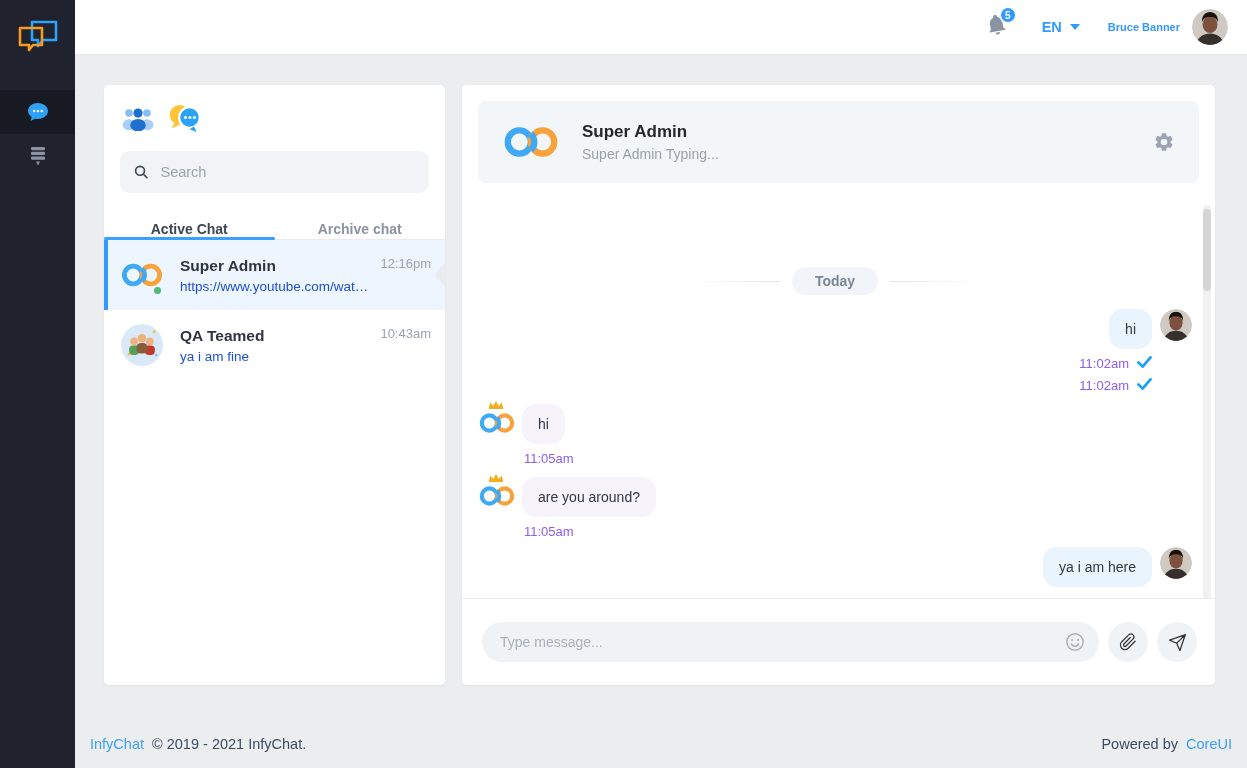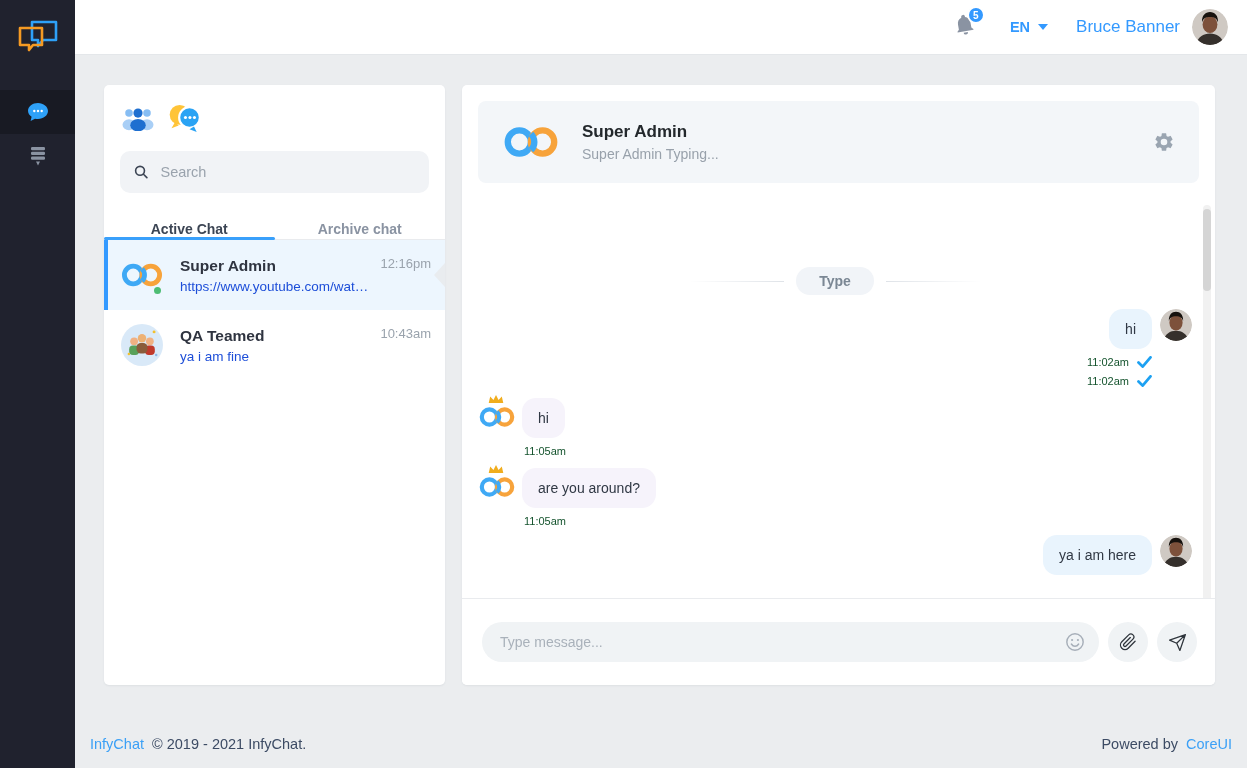--- a/index.html
+++ b/index.html
@@ -13,21 +13,21 @@
   .side-nav { margin-top:22px; }
   .side-item { height:44px; display:flex; align-items:center; justify-content:center; cursor:pointer; }
   .side-item.active { background:#181a23; }
 
   
   .header { position:absolute; left:75px; top:0; right:0; height:55px; background:#fff; border-bottom:1px solid #e4e7ea; display:flex; align-items:center; justify-content:flex-end; padding-right:19px; z-index:4; }
   .bell-wrap { position:relative; margin-right:34px; cursor:pointer; }
   .badge { position:absolute; top:-7px; right:-9px; min-width:18px; height:18px; background:#3399ff; color:#fff; border:2px solid #fff; border-radius:50%; font-size:10px; font-weight:bold; display:flex; align-items:center; justify-content:center; }
   .lang { display:flex; align-items:center; gap:8px; color:#3399ff; font-size:14.5px; font-weight:600; margin-right:28px; cursor:pointer; }
   .caret-down { width:0; height:0; border-left:5px solid transparent; border-right:5px solid transparent; border-top:6px solid #3399ff; }
-  .username { color:#3399ff; font-size:17px; font-weight:400; margin-right:12px; cursor:pointer;text-align:right; }
+  .username { color:#3399ff; font-size:11px; font-weight:700; margin-right:12px; cursor:pointer;text-align:right; }
   .hdr-avatar { width:36px; height:36px; border-radius:50%; overflow:hidden; cursor:pointer; flex:none; }
 
   
   .main { position:absolute; left:75px; top:55px; right:0; bottom:48px; background:#ebedef; }
   .card { position:absolute; background:#fff; border-radius:5px; box-shadow:0 1px 2px rgba(60,75,100,.08); }
   .panel-left { left:29px; top:30px; width:341px; height:600px; overflow:hidden; }
   .panel-chat { left:387px; top:30px; width:753px; height:600px; overflow:hidden; }
 
   
   .conv-head { display:flex; align-items:center; justify-content:space-between; padding:17px 16px 0 16px; }
@@ -71,21 +71,21 @@
 
   .mrow { display:flex; align-items:flex-start; }
   .mrow.right { justify-content:flex-end; margin-top:14px; }
   .mrow.left { justify-content:flex-start; margin-top:11px; }
   .bubble { font-size:14px; color:#303844; padding:11px 16px; border-radius:14px; max-width:420px; line-height:18px; }
   .bubble.mine { background:#e9f4fd; }
   .bubble.theirs { background:#f6f3fb; }
   .msg-avatar { width:32px; height:32px; border-radius:50%; overflow:hidden; flex:none; margin-left:8px; }
   .inf-avatar { width:38px; height:30px; position:relative; flex:none; margin-right:6px; margin-top:6px; }
   .crown { position:absolute; top:-11px; left:10px; }
-  .meta { font-size:11px; color:#14532d; display:flex; align-items:flex-end; }
+  .meta { font-size:13px; color:#8b5cf6; display:flex; align-items:flex-start; }
   .meta.right { justify-content:flex-end; margin:7px 40px 0 0; gap:8px; }
   .meta.left { justify-content:flex-start; margin:7px 0 0 46px; }
   .mrow.clipped { margin-top:8px; }
 
   .input-bar { position:absolute; left:0; right:0; bottom:0; height:87px; border-top:1px solid #e9ebee; background:#fff; display:flex; align-items:center; padding:0 18px 0 20px; gap:9px; }
   .type-box { flex:1; height:40px; background:#f0f3f5; border-radius:20px; display:flex; align-items:center; position:relative; }
   .type-box input { width:100%; height:100%; border:0; outline:0; background:transparent; border-radius:20px; padding:0 46px 0 18px; font-size:14px; color:#2c3340; font-family:"Liberation Sans",sans-serif; }
   .type-box input::placeholder { color:#a9b1ba; }
   .emoji-btn { position:absolute; right:14px; top:50%; transform:translateY(-50%); cursor:pointer; display:flex; }
   .round-btn { width:40px; height:40px; border-radius:50%; background:#f0f3f5; border:0; display:flex; align-items:center; justify-content:center; cursor:pointer; flex:none; }
@@ -266,21 +266,21 @@
         <svg width="22" height="22" viewBox="0 0 24 24">
           <path d="M19.14 12.94c.04-.3.06-.61.06-.94s-.02-.64-.07-.94l2.03-1.58a.49.49 0 0 0 .12-.61l-1.92-3.32a.49.49 0 0 0-.59-.22l-2.39.96c-.5-.38-1.03-.7-1.62-.94L14.4 2.81a.48.48 0 0 0-.48-.41h-3.84a.48.48 0 0 0-.48.41l-.36 2.54c-.59.24-1.13.57-1.62.94l-2.39-.96a.49.49 0 0 0-.59.22L2.72 8.87c-.12.2-.07.47.12.61l2.03 1.58c-.05.3-.09.63-.09.94s.02.64.07.94l-2.03 1.58a.49.49 0 0 0-.12.61l1.92 3.32c.12.22.37.29.59.22l2.39-.96c.5.38 1.03.7 1.62.94l.36 2.54c.05.24.24.41.48.41h3.84c.24 0 .44-.17.47-.41l.36-2.54c.59-.24 1.13-.56 1.62-.94l2.39.96c.22.08.47 0 .59-.22l1.92-3.32a.49.49 0 0 0-.12-.61l-2.01-1.58zM12 15.6A3.6 3.6 0 1 1 12 8.4a3.6 3.6 0 0 1 0 7.2z" fill="#9aa5b1"></path>
         </svg>
       </span>
     </div>
 
     <div class="chat-body">
 
       <div class="day-divider">
         <span class="day-line l"></span>
-        <span class="day-pill">Type</span>
+        <span class="day-pill">Today</span>
         <span class="day-line r"></span>
       </div>
 
       <div class="mrow right">
         <div class="bubble mine">hi</div>
         <span class="msg-avatar">
           <svg width="32" height="32" viewBox="0 0 36 36">
               <use href="#ph-avatar"></use>
             </svg>
         </span>

